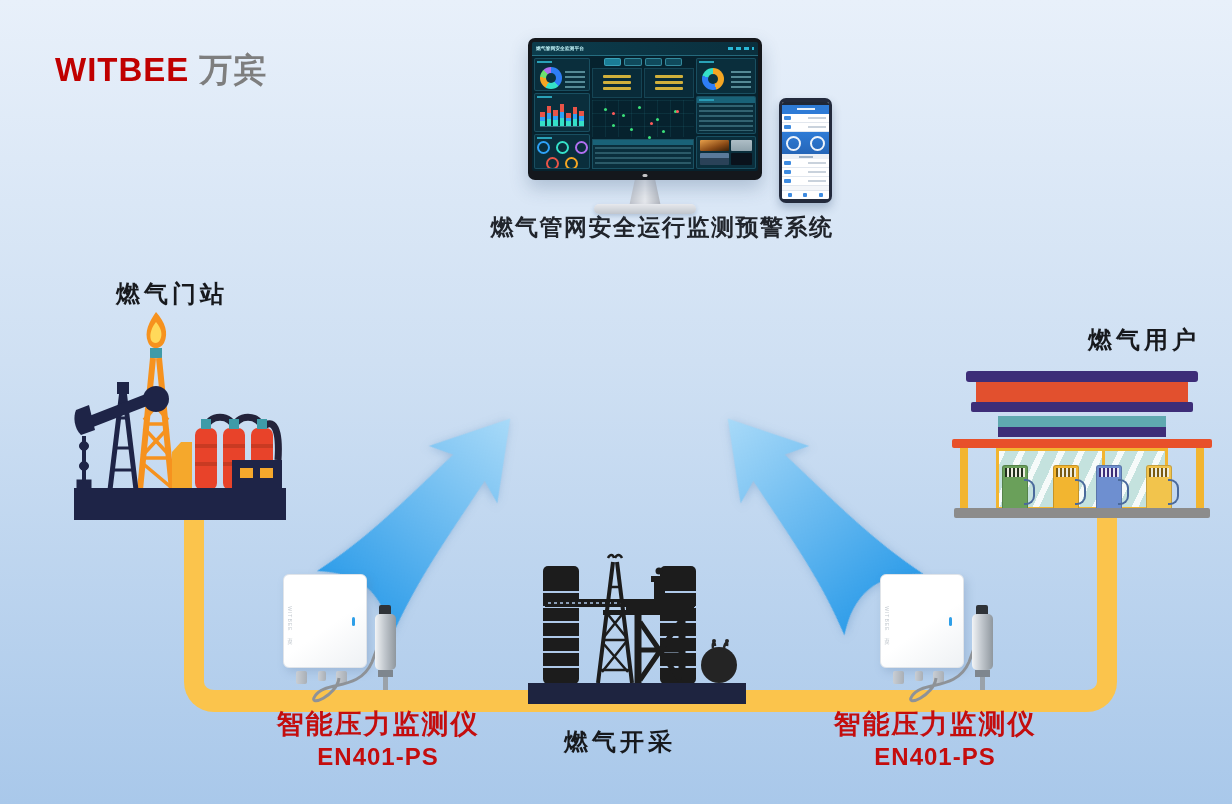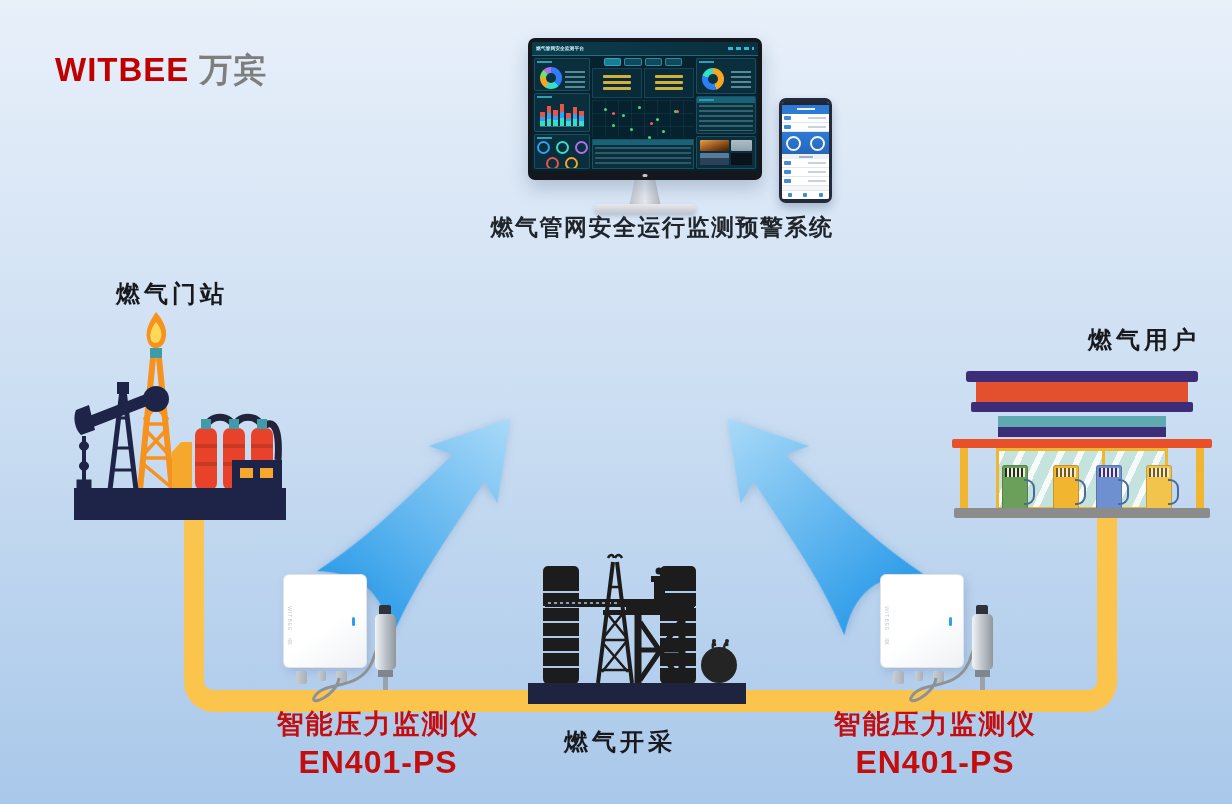--- a/index.html
+++ b/index.html
@@ -172,21 +172,21 @@
     font-size:5px;color:#C3C9CF;letter-spacing:1px;}
   .dev-led{position:absolute;right:11px;top:42px;width:3px;height:9px;border-radius:2px;background:#2E9FE8;}
   .dev-port{position:absolute;top:96px;width:11px;height:13px;border-radius:2px;
     background:linear-gradient(90deg,#C9CED4,#A9AFB6);}
   .dev-port.p1{left:12px;}.dev-port.p2{left:34px;width:8px;height:10px;}.dev-port.p3{left:52px;}
   .dev-cable{position:absolute;left:0;top:0;width:125px;height:138px;}
 
   
   .dev-label{width:250px;text-align:center;color:var(--label_red,#C40D0D);font-weight:700;line-height:1.25;z-index:6;}
   .dev-label .n{font-size:27px;letter-spacing:2px;}
-  .dev-label .m{font-size:32px;letter-spacing:1px;}
+  .dev-label .m{font-size:24px;letter-spacing:1px;}
   .dl-left{left:253px;top:708px;}
   .dl-right{left:810px;top:708px;}
 </style>
 </head>
 <body>
 
 <div class="stage">
 
   <div class="abs brand">
     <span class="main">WITBEE</span><span class="suffix">万宾</span>

